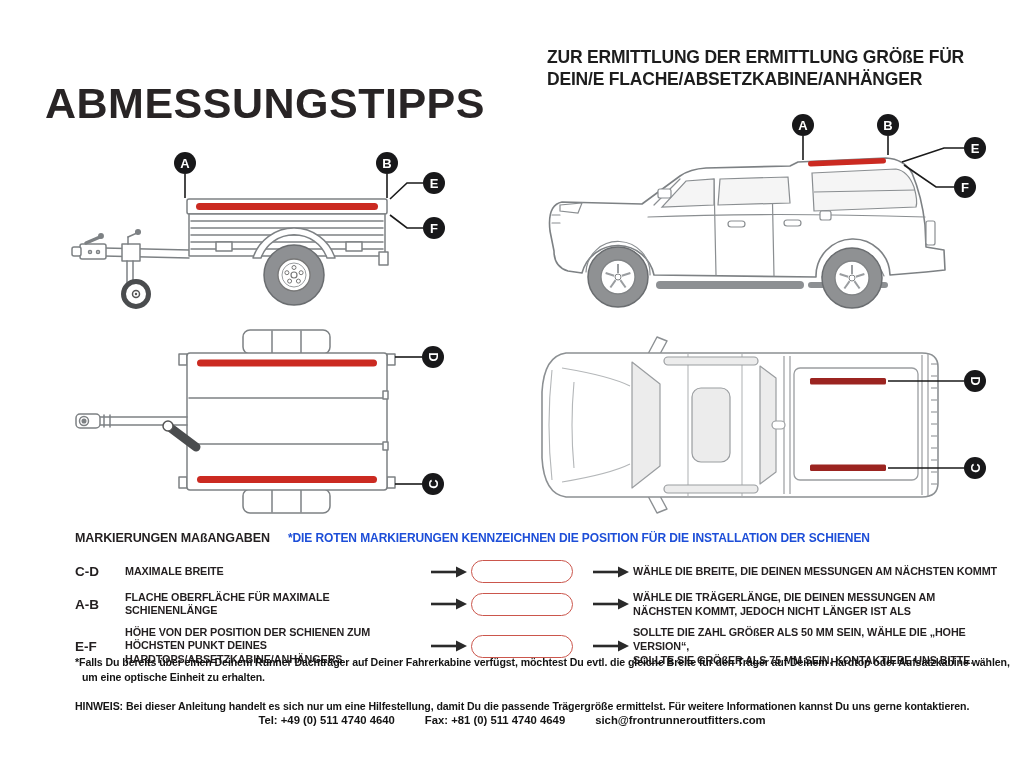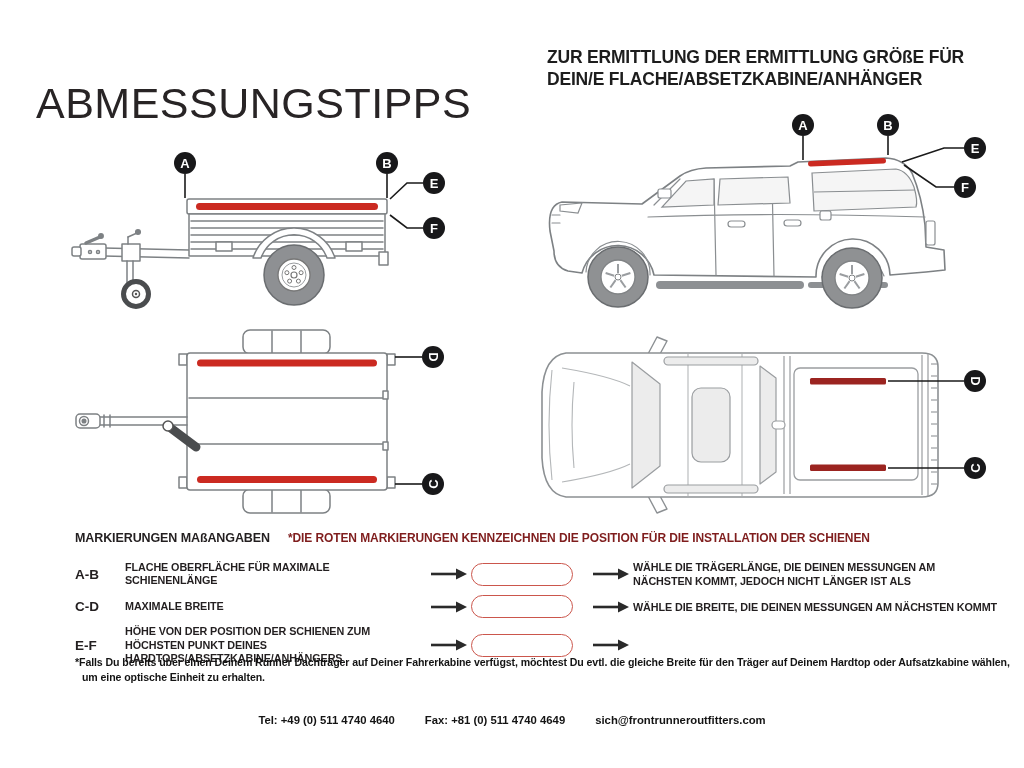--- a/index.html
+++ b/index.html
@@ -3,22 +3,22 @@
 <meta charset="utf-8">
 <style>
   html,body { margin:0; padding:0; background:#e9e9e9; }
   .canvas {
     position:relative; width:1024px; height:768px; margin:0 auto;
     background:#ffffff; overflow:hidden;
     font-family:"Liberation Sans", sans-serif; color:#231f20;
   }
   
   .title {
-    position:absolute; left:36px; top:50px;
-    font-size:43px; font-weight:400; letter-spacing:0.5px; color:#29252", sans-serif;
+    position:absolute; left:45px; top:50px;
+    font-size:43px; font-weight:700; letter-spacing:0.5px; color:#29252", sans-serif;
   }
   .title { color:#282425; }
   .subtitle {
     position:absolute; left:547px; top:47px;
     font-size:17.5px; font-weight:700; line-height:1.24; letter-spacing:-0.2px; color:#1d1d1d;
     white-space:nowrap;
   }
   /* ---------- diagram panels ---------- */
   .panel { position:absolute; }
   .panel svg { display:block; }
@@ -351,23 +351,45 @@
       <g>
         <circle cx="445" cy="138" r="11" fill="#18181a"></circle>
         <text class="mletter" x="445" y="138" transform="rotate(-90 445 138)">C</text>
       </g>
     </svg>
   </div>
 
   <div class="form-section">
     <div class="form-head">
       <span class="h1">MARKIERUNGEN MAßANGABEN</span>
-      <span class="h2" style="color:#7f1d1d;">*DIE ROTEN MARKIERUNGEN KENNZEICHNEN DIE POSITION FÜR DIE INSTALLATION DER SCHIENEN</span>
+      <span class="h2" style="color:#1d4ed8;">*DIE ROTEN MARKIERUNGEN KENNZEICHNEN DIE POSITION FÜR DIE INSTALLATION DER SCHIENEN</span>
     </div>
     <div class="rows">
+
+      <div class="mrow">
+        <div class="lab">C-D</div>
+        <div class="desc">MAXIMALE BREITE</div>
+        <div class="arrow-wrap">
+          <svg width="38" height="12" viewBox="0 0 38 12">
+              <line x1="1" y1="6" x2="26" y2="6" stroke="#2a2a2a" stroke-width="2.6"></line>
+              <polygon points="26,0.5 37,6 26,11.5" fill="#2a2a2a"></polygon>
+            </svg>
+        </div>
+        <div class="pill"></div>
+        <div class="arrow-wrap">
+          <svg width="38" height="12" viewBox="0 0 38 12">
+              <line x1="1" y1="6" x2="26" y2="6" stroke="#2a2a2a" stroke-width="2.6"></line>
+              <polygon points="26,0.5 37,6 26,11.5" fill="#2a2a2a"></polygon>
+            </svg>
+        </div>
+        <div class="instr">
+          <div>WÄHLE DIE BREITE, DIE DEINEN MESSUNGEN AM NÄCHSTEN KOMMT</div>
+          <div></div>
+        </div>
+      </div>
 
       <div class="mrow">
         <div class="lab">A-B</div>
         <div class="desc">FLACHE OBERFLÄCHE FÜR MAXIMALE SCHIENENLÄNGE</div>
         <div class="arrow-wrap">
           <svg width="38" height="12" viewBox="0 0 38 12">
               <line x1="1" y1="6" x2="26" y2="6" stroke="#2a2a2a" stroke-width="2.6"></line>
               <polygon points="26,0.5 37,6 26,11.5" fill="#2a2a2a"></polygon>
             </svg>
         </div>
@@ -378,63 +400,46 @@
               <polygon points="26,0.5 37,6 26,11.5" fill="#2a2a2a"></polygon>
             </svg>
         </div>
         <div class="instr">
           <div>WÄHLE DIE TRÄGERLÄNGE, DIE DEINEN MESSUNGEN AM</div>
           <div>NÄCHSTEN KOMMT, JEDOCH NICHT LÄNGER IST ALS</div>
         </div>
       </div>
 
       <div class="mrow">
-        <div class="lab">C-D</div>
-        <div class="desc">MAXIMALE BREITE</div>
-        <div class="arrow-wrap">
-          <svg width="38" height="12" viewBox="0 0 38 12">
-              <line x1="1" y1="6" x2="26" y2="6" stroke="#2a2a2a" stroke-width="2.6"></line>
-              <polygon points="26,0.5 37,6 26,11.5" fill="#2a2a2a"></polygon>
-            </svg>
-        </div>
-        <div class="pill"></div>
-        <div class="arrow-wrap">
-          <svg width="38" height="12" viewBox="0 0 38 12">
-              <line x1="1" y1="6" x2="26" y2="6" stroke="#2a2a2a" stroke-width="2.6"></line>
-              <polygon points="26,0.5 37,6 26,11.5" fill="#2a2a2a"></polygon>
-            </svg>
-        </div>
-        <div class="instr">
-          <div>WÄHLE DIE BREITE, DIE DEINEN MESSUNGEN AM NÄCHSTEN KOMMT</div>
-          <div></div>
-        </div>
-      </div>
-
-      <div class="mrow">
         <div class="lab">E-F</div>
         <div class="desc">HÖHE VON DER POSITION DER SCHIENEN ZUM HÖCHSTEN PUNKT DEINES HARDTOPS/ABSETZKABINE/ANHÄNGERS</div>
         <div class="arrow-wrap">
           <svg width="38" height="12" viewBox="0 0 38 12">
               <line x1="1" y1="6" x2="26" y2="6" stroke="#2a2a2a" stroke-width="2.6"></line>
               <polygon points="26,0.5 37,6 26,11.5" fill="#2a2a2a"></polygon>
             </svg>
         </div>
         <div class="pill"></div>
         <div class="arrow-wrap">
           <svg width="38" height="12" viewBox="0 0 38 12">
               <line x1="1" y1="6" x2="26" y2="6" stroke="#2a2a2a" stroke-width="2.6"></line>
               <polygon points="26,0.5 37,6 26,11.5" fill="#2a2a2a"></polygon>
             </svg>
         </div>
+        <div class="instr">
+          <div>SOLLTE DIE ZAHL GRÖßER ALS 50 MM SEIN, WÄHLE DIE „HOHE VERSION“,</div>
+          <div>SOLLTE SIE GRÖßER ALS 75 MM SEIN, KONTAKTIERE UNS BITTE.</div>
+        </div>
       </div>
     </div>
   </div>
 
   <div class="footnotes">
     <div class="fn">*Falls Du bereits über einen Deinem Runner Dachträger auf Deiner Fahrerkabine verfügst, möchtest Du evtl. die gleiche Breite für den Träger auf Deinem Hardtop oder Aufsatzkabine wählen, um eine optische Einheit zu erhalten.</div>
+    <div class="fn hint">HINWEIS: Bei dieser Anleitung handelt es sich nur um eine Hilfestellung, damit Du die passende Trägergröße ermittelst. Für weitere Informationen kannst Du uns gerne kontaktieren.</div>
   </div>
 
   <div class="footer-row">
     <span>Tel: +49 (0) 511 4740 4640</span>
     <span>Fax: +81 (0) 511 4740 4649</span>
     <span>sich@frontrunneroutfitters.com</span>
   </div>
 
 </div>
 

